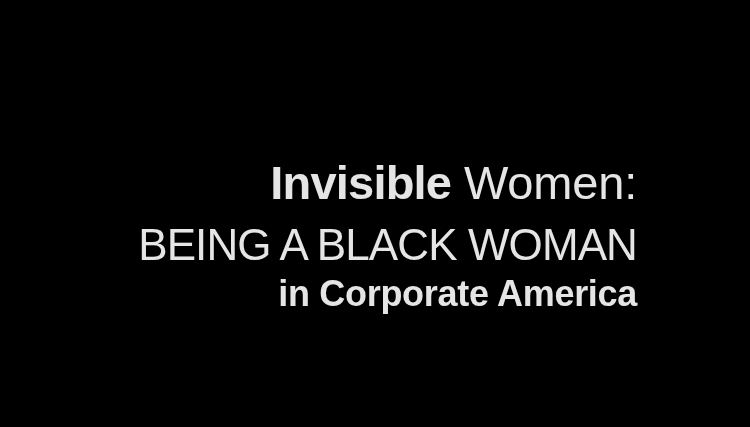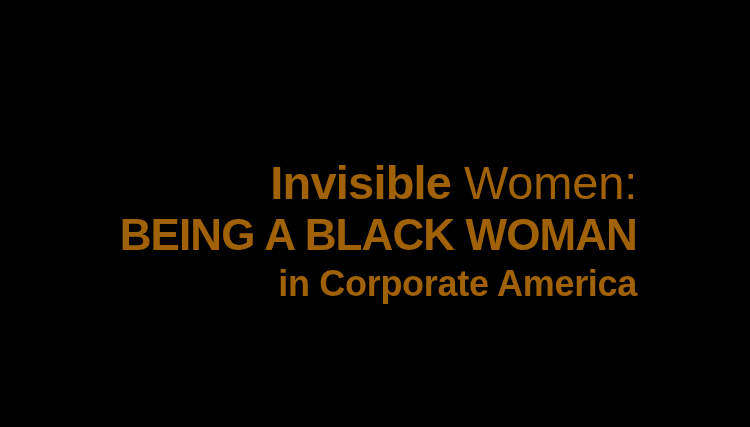--- a/index.html
+++ b/index.html
@@ -30,21 +30,21 @@
     right: 113px;          
     top: 158px;
     text-align: right;
     color: #FFFFFF;
     user-select: none;
   }
 
   .line {
     display: block;
     white-space: nowrap;
-    color: #a16207;
+    color: #e5e5e5;
   }
 
   
   .line-main {
     font-size: 47px;
     line-height: 50px;
     letter-spacing: -0.4px;
     font-weight: 400;
   }
 
@@ -55,23 +55,23 @@
 
   .line-main .word-regular {
     font-weight: 400;
     letter-spacing: -0.2px;
   }
 
   
   .line-sub {
     font-size: 44px;
     line-height: 48px;
-    font-weight: 700;
+    font-weight: 400;
     letter-spacing: -0.9px;
-    margin-top: 3px;
+    margin-top: 13px;
   }
 
   
   .line-tag {
     font-size: 36px;
     line-height: 40px;
     font-weight: 700;
     letter-spacing: -0.3px;
     margin-top: 5px;
   }

